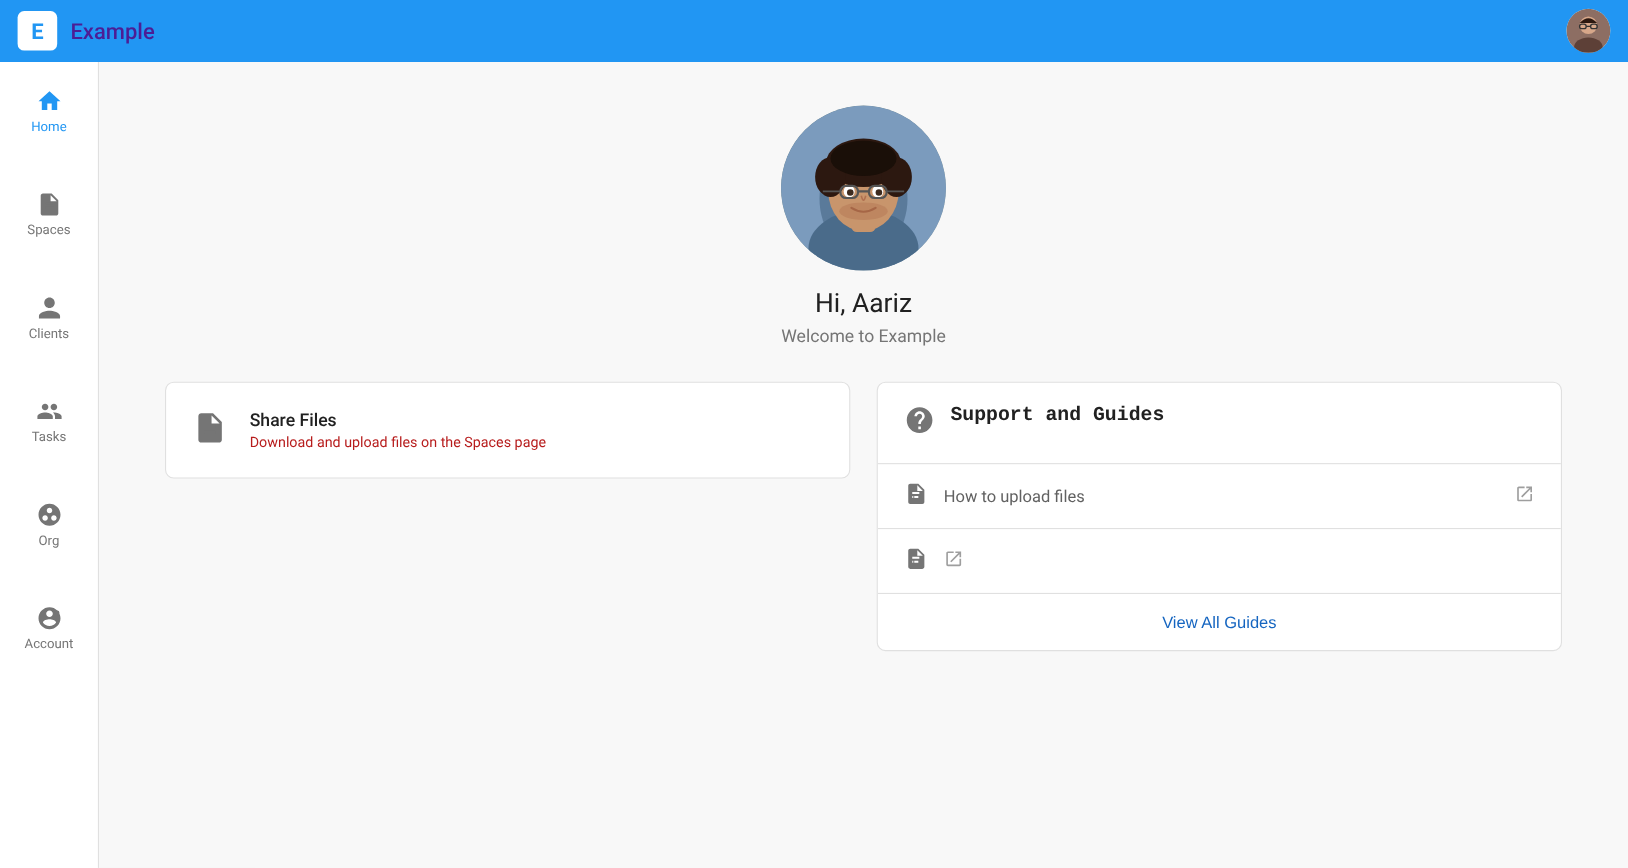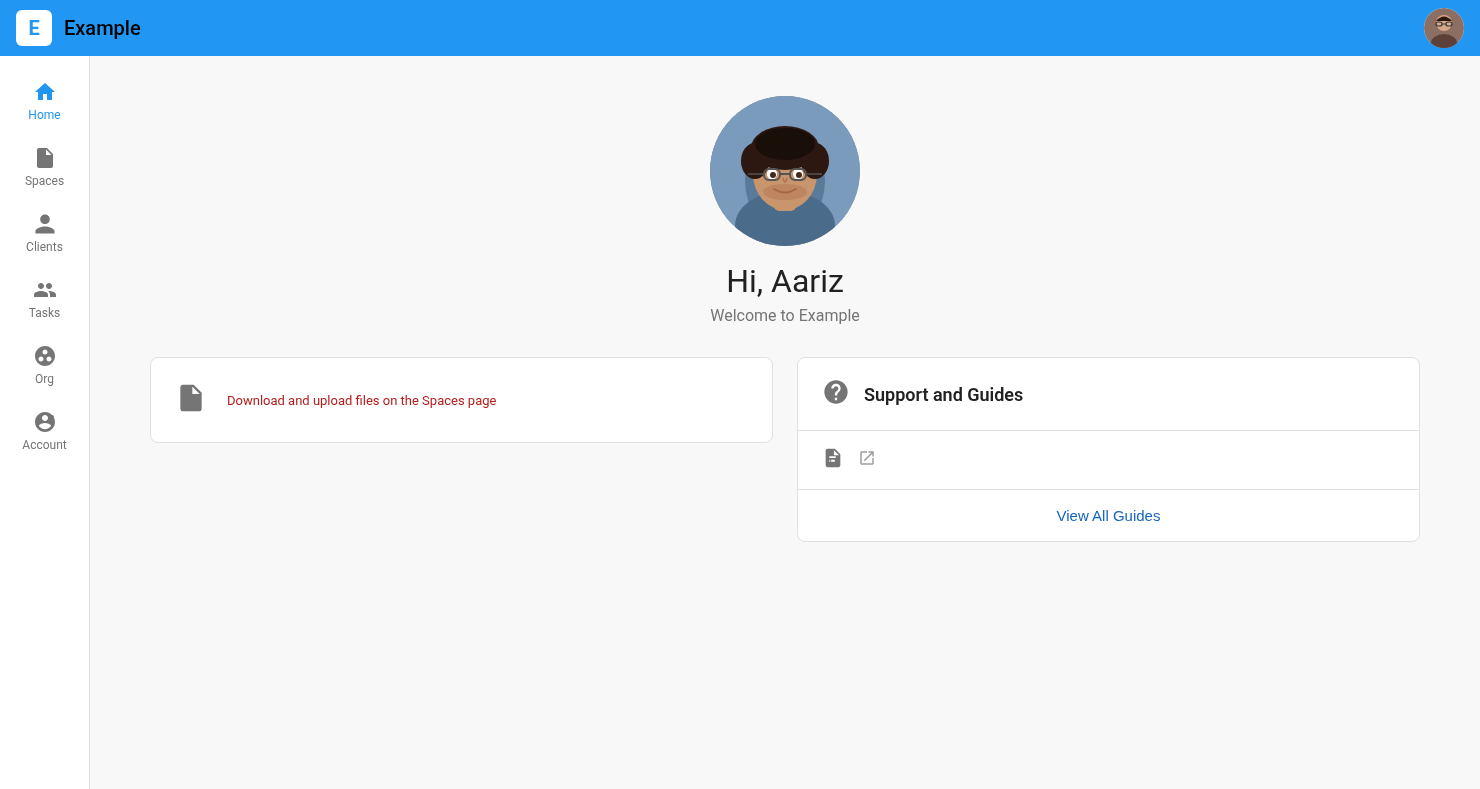--- a/index.html
+++ b/index.html
@@ -18,21 +18,21 @@
     }
     .topbar-logo {
       width: 36px; height: 36px;
       background: white;
       border-radius: 6px;
       display: flex; align-items: center; justify-content: center;
       font-weight: bold; font-size: 20px; color: #2196F3;
       margin-right: 12px;
     }
     .topbar-title {
-      color: #000000;
+      color: #4c1d95;
       font-size: 20px;
       font-weight: 500;
     }
     .topbar-avatar {
       margin-left: auto;
       width: 40px; height: 40px;
       border-radius: 50%;
       background: #ccc;
       overflow: hidden;
       display: flex; align-items: center; justify-content: center;
@@ -52,20 +52,21 @@
       background: white;
       border-right: 1px solid #e0e0e0;
       display: flex;
       flex-direction: column;
       align-items: center;
       padding-top: 12px;
       position: fixed;
       top: 56px;
       left: 0;
       bottom: 0;
+      gap: 28px;
     }
     .sidebar-item {
       display: flex;
       flex-direction: column;
       align-items: center;
       padding: 12px 8px;
       width: 100%;
       cursor: pointer;
       color: #757575;
       font-size: 12px;
@@ -93,21 +94,21 @@
     .avatar-circle {
       width: 150px; height: 150px;
       border-radius: 50%;
       background: linear-gradient(135deg, #607d8b, #90a4ae);
       overflow: hidden;
       margin-bottom: 16px;
       display: flex; align-items: center; justify-content: center;
     }
     .avatar-circle svg { width: 150px; height: 150px; }
     .greeting {
-      font-size: 32px;
+      font-size: 24px;
       font-weight: 400;
       color: #212121;
       margin-bottom: 6px;
     }
     .welcome-text {
       font-size: 16px;
       color: #757575;
     }
 
     
@@ -176,23 +177,24 @@
     
     .support-card {
       background: white;
       border-radius: 8px;
       border: 1px solid #e0e0e0;
       overflow: hidden;
     }
     .support-header {
       padding: 20px 24px;
       display: flex;
-      align-items: center;
+      align-items: flex-start;
       gap: 14px;
       border-bottom: 1px solid #e0e0e0;
+      font-family: Liberation Mono, monospace;
     }
     .support-header svg { width: 28px; height: 28px; color: #757575; }
     .support-header-title {
       font-size: 18px;
       font-weight: 600;
       color: #212121;
     }
     .support-link {
       padding: 16px 24px;
       display: flex;
@@ -342,52 +344,66 @@
       <div class="action-cards">
 
         <div class="action-card">
           <div class="action-card-icon">
             <svg viewBox="0 0 24 24" fill="#757575">
                 <path d="M14 2H6c-1.1 0-2 .9-2 2v16c0 1.1.9 2 2 2h12c1.1 0 2-.9 2-2V8l-6-6zm-1 7V3.5L18.5 9H13z"></path>
                 <path d="M8 14h8v2H8zm0-4h8v2H8z"></path>
               </svg>
           </div>
           <div>
+            <div class="action-card-title">Share Files</div>
             <div class="action-card-subtitle">Download and upload files on the Spaces page</div>
           </div>
         </div>
 
 
       </div>
 
       <div class="support-card">
 
         <div class="support-header">
           <span>
             <svg viewBox="0 0 24 24" fill="#757575" width="28" height="28">
                 <path d="M12 2C6.48 2 2 6.48 2 12s4.48 10 10 10 10-4.48 10-10S17.52 2 12 2zm1 17h-2v-2h2v2zm2.07-7.75l-.9.92C13.45 12.9 13 13.5 13 15h-2v-.5c0-1.1.45-2.1 1.17-2.83l1.24-1.26c.37-.36.59-.86.59-1.41 0-1.1-.9-2-2-2s-2 .9-2 2H8c0-2.21 1.79-4 4-4s4 1.79 4 4c0 .88-.36 1.68-.93 2.25z"></path>
               </svg>
           </span>
           <span class="support-header-title">Support and Guides</span>
         </div>
 
-
         <div class="support-link">
           <span class="support-link-icon">
             <svg viewBox="0 0 24 24" fill="#757575" width="22" height="22">
                 <path d="M14 2H6c-1.1 0-2 .9-2 2v16c0 1.1.9 2 2 2h12c1.1 0 2-.9 2-2V8l-6-6zm-1 7V3.5L18.5 9H13zm-4 7H8v-2h1v2zm5 0h-4v-2h4v2zm1-4H8v-2h7v2z"></path>
               </svg>
           </span>
+          <span class="support-link-text">How to upload files</span>
           <span class="support-link-external">
             <svg viewBox="0 0 24 24" fill="#9e9e9e" width="18" height="18">
                 <path d="M19 19H5V5h7V3H5c-1.11 0-2 .9-2 2v14c0 1.1.89 2 2 2h14c1.1 0 2-.9 2-2v-7h-2v7zM14 3v2h3.59l-9.83 9.83 1.41 1.41L19 6.41V10h2V3h-7z"></path>
               </svg>
           </span>
         </div>
 
+        <div class="support-link">
+          <span class="support-link-icon">
+            <svg viewBox="0 0 24 24" fill="#757575" width="22" height="22">
+                <path d="M14 2H6c-1.1 0-2 .9-2 2v16c0 1.1.9 2 2 2h12c1.1 0 2-.9 2-2V8l-6-6zm-1 7V3.5L18.5 9H13zm-4 7H8v-2h1v2zm5 0h-4v-2h4v2zm1-4H8v-2h7v2z"></path>
+              </svg>
+          </span>
+          <span class="support-link-external">
+            <svg viewBox="0 0 24 24" fill="#9e9e9e" width="18" height="18">
+                <path d="M19 19H5V5h7V3H5c-1.11 0-2 .9-2 2v14c0 1.1.89 2 2 2h14c1.1 0 2-.9 2-2v-7h-2v7zM14 3v2h3.59l-9.83 9.83 1.41 1.41L19 6.41V10h2V3h-7z"></path>
+              </svg>
+          </span>
+        </div>
+
         <div class="support-footer">
           <button class="view-all-btn">View All Guides</button>
         </div>
 
       </div>
 
     </div>
   </main>
 </div>
 

